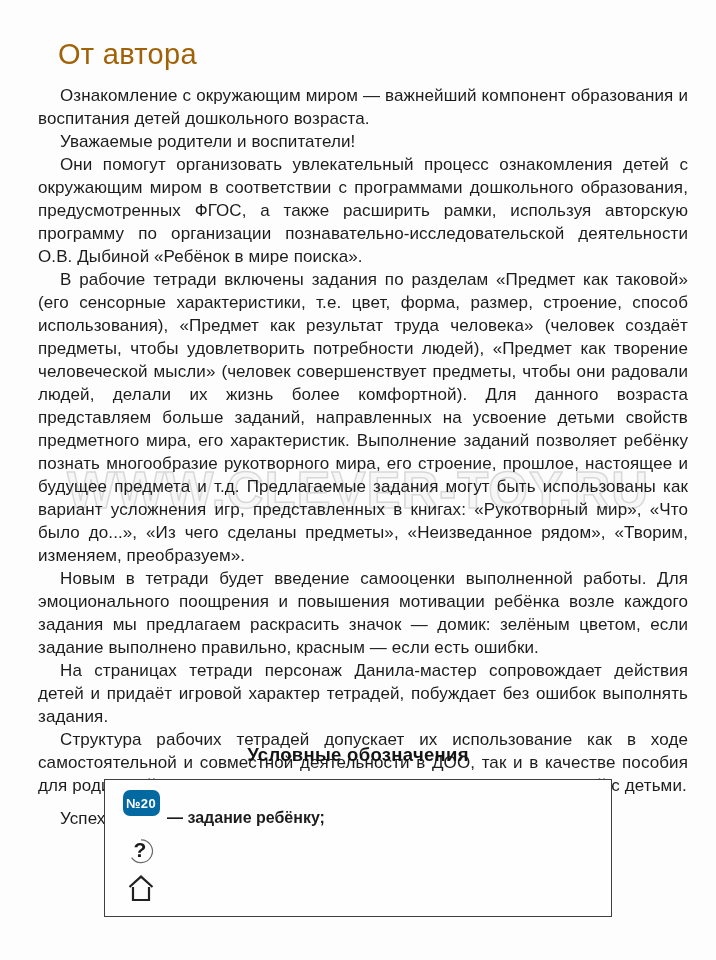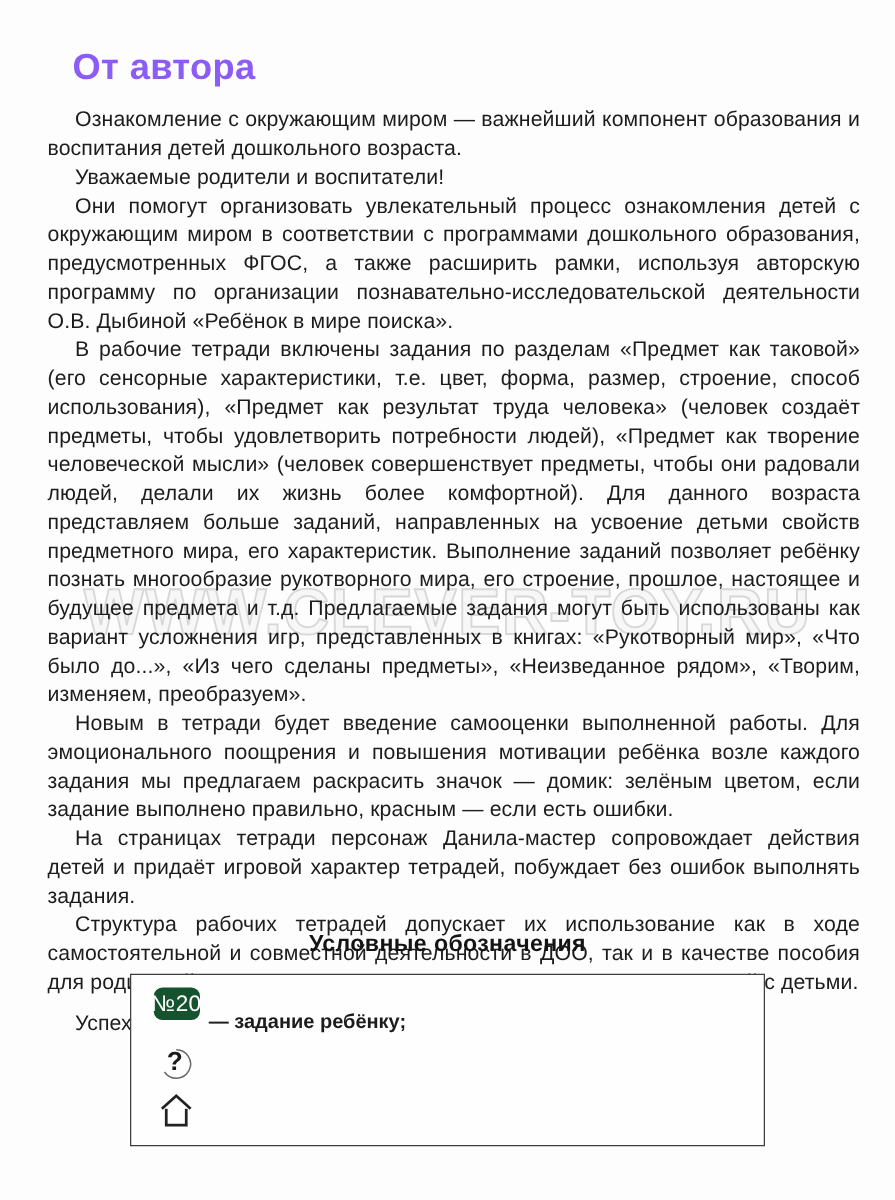--- a/index.html
+++ b/index.html
@@ -28,24 +28,24 @@
     user-select: none;
   }
   .content {
     position: absolute;
     left: 38px; top: 38px;
     width: 650px;
     z-index: 1;
   }
   h1.page-title {
     font-size: 29px;
-    font-weight: bold;
+    font-weight: normal;
     letter-spacing: 0.3px;
     margin: 0 0 13px 20px;
-    color: #8b5cf6;
+    color: #a16207;
   }
   .body-text p {
     margin: 0;
     font-size: 17px;
     line-height: 23px;
     font-weight: 500;
     text-align: justify;
     text-indent: 22px;
     letter-spacing: 0.1px;
   }
@@ -91,25 +91,25 @@
     font-weight: 700;
     padding-left: 26px;
     text-indent: -26px;
     margin-top: 18px;
   }
   .badge-no20 {
     display: inline-flex;
     align-items: center;
     justify-content: center;
     width: 37px; height: 26px;
-    background: #14532d;
+    background: #0369a1;
     color: #ffffff;
     border-radius: 7px;
-    font-size: 18px;
-    font-weight: normal;
+    font-size: 13px;
+    font-weight: bold;
     letter-spacing: 0.3px;
   }
   .question-wrap {
     position: relative;
     width: 28px; height: 28px;
   }
   .question-wrap svg { position: absolute; top: 0; left: 0; }
   .question-glyph {
     position: absolute;
     top: 50%; left: 46%;

